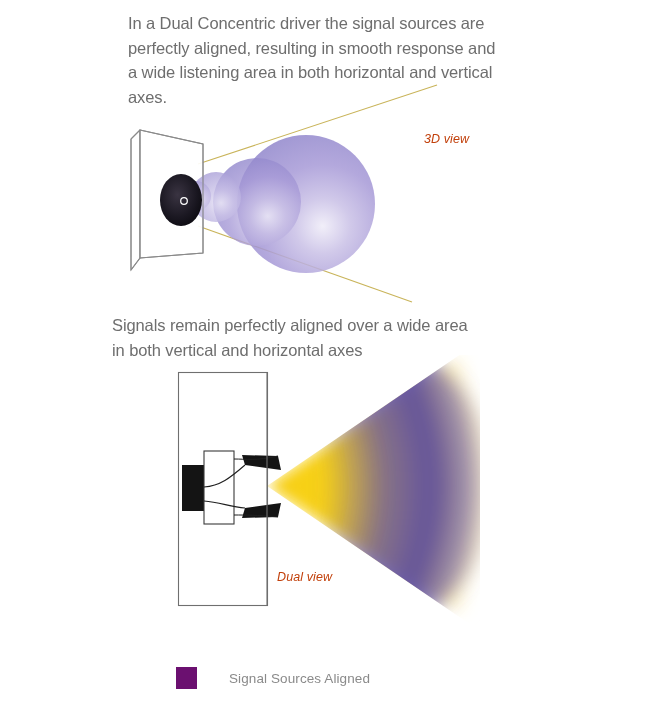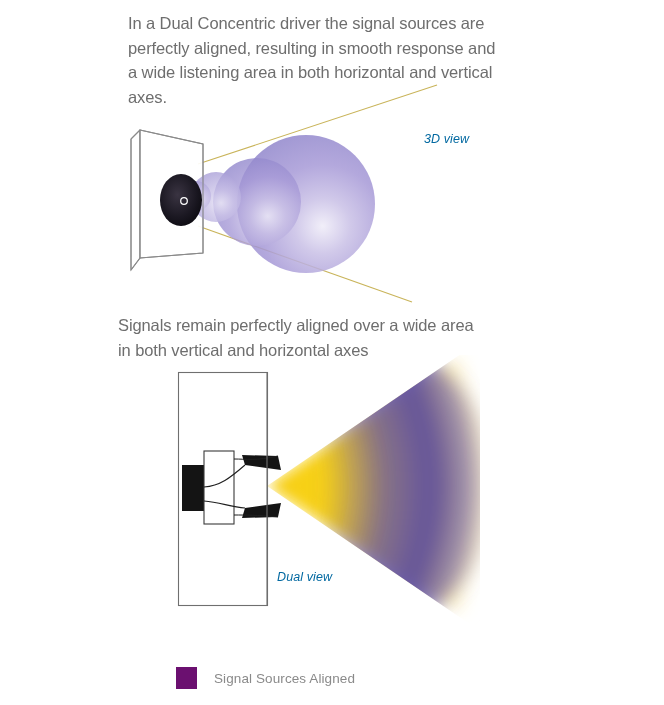--- a/index.html
+++ b/index.html
@@ -31,44 +31,44 @@
     line-height: 24.5px;
     letter-spacing: -0.1px;
     white-space: pre-line;
   }
   #intro-paragraph {
     left: 128px;
     top: 11px;
     width: 378px;
   }
   #middle-paragraph {
-    left: 118px;
+    left: 112px;
     top: 313px;
     width: 368px;
   }
 
   .view-label {
     position: absolute;
-    color: #0369a1;
+    color: #c2410c;
     font-family: "Liberation Sans", sans-serif;
     font-style: italic;
     font-size: 12.5px;
     letter-spacing: 0.1px;
   }
   #label-3d-view { left: 424px; top: 132px; }
   #label-side-view { left: 277px; top: 570px; }
 
   
   #legend {
     position: absolute;
     left: 176px;
     top: 667px;
     display: flex;
     align-items: center;
-    gap: 17px;
+    gap: 32px;
     text-align: right;
   }
   #legend-swatch {
     width: 21px;
     height: 22px;
     background: #6b1070;
     flex: 0 0 auto;
   }
   #legend-label {
     color: #8a8a8a;

